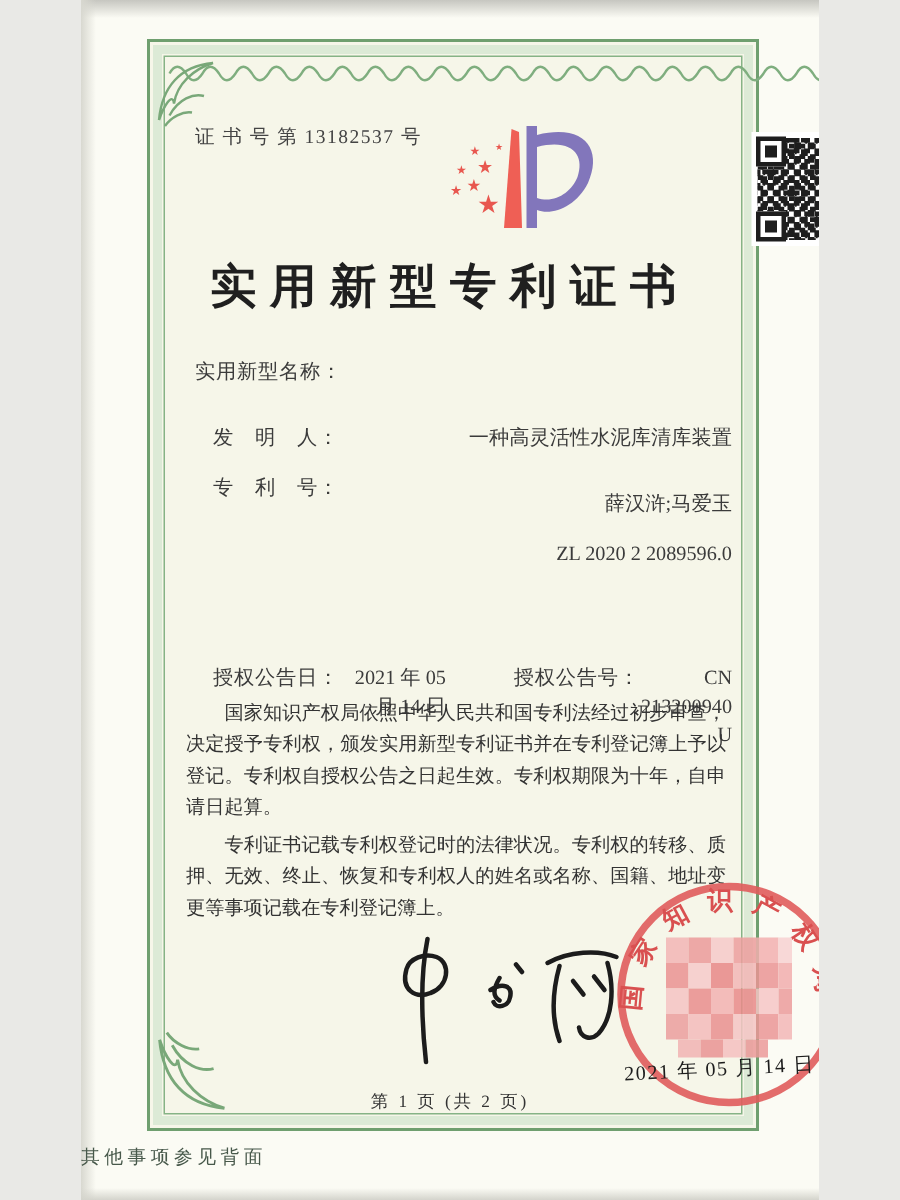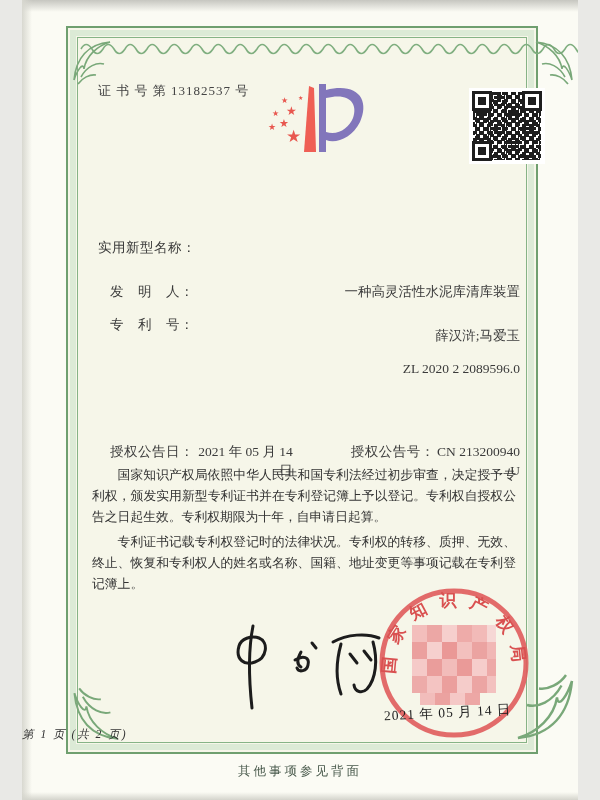--- a/index.html
+++ b/index.html
@@ -1,17 +1,17 @@
 <!DOCTYPE html>
 <html><head>
 <meta charset="utf-8">
 <title>实用新型专利证书</title>
 <style>
   html,body{margin:0;padding:0;background:#e9e9e6;}
-  .page{position:relative;width:556px;height:800px;margin:0 auto;background:#fbfbf4;
+  .page{position:relative;width:492px;height:800px;margin:0 auto;background:#fbfbf4;
         font-family:"Liberation Serif","DejaVu Serif",serif;color:#2e2e2e;overflow:hidden;}
   .edge-shadow-top{position:absolute;left:0;top:0;width:100%;height:12px;
         background:linear-gradient(#c6c6c0,rgba(255,255,255,0));}
   .edge-shadow-left{position:absolute;left:0;top:0;width:10px;height:100%;
         background:linear-gradient(90deg,#d8d8d0,rgba(255,255,255,0));}
   .edge-shadow-bottom{position:absolute;left:0;bottom:0;width:100%;height:8px;
         background:linear-gradient(rgba(255,255,255,0),#d4d4cc);}
 
   
   .frame{position:absolute;left:44px;top:26px;right:40px;bottom:46px;
@@ -47,23 +47,23 @@
              line-height:21px;color:#333;text-align:justify;}
   .body-text p{margin:4px;text-indent:2em;}
 
   .signer{position:absolute;left:86px;top:648px;font-size:15px;color:#222;line-height:29px;letter-spacing:2px;}
   .sig-svg{position:absolute;left:195px;top:618px;width:175px;height:95px;}
 
   .seal-svg{position:absolute;left:352px;top:583px;width:160px;height:160px;}
   .seal-date{position:absolute;left:362px;top:704px;font-size:13.5px;color:#1d1d1d;
              transform:rotate(-3deg);letter-spacing:1px;}
 
-  .page-info{position:absolute;left:0;right:0;top:727px;text-align:left;
-             font-size:11.5px;color:#333;letter-spacing:2px;font-style:italic;}
-  .back-note{position:absolute;left:0;right:0;top:763px;text-align:center;
+  .page-info{position:absolute;left:0;right:0;top:727px;text-align:center;
+             font-size:11.5px;color:#333;letter-spacing:2px;}
+  .back-note{position:absolute;left:0;right:0;top:763px;
              font-size:12.5px;color:#47584a;letter-spacing:3px;}
 </style>
 </head>
 <body>
 
 <div class="page">
 
   <div class="edge-shadow-top"></div>
   <div class="edge-shadow-left"></div>
   <div class="edge-shadow-bottom"></div>
@@ -103,20 +103,21 @@
     <path fill="#8276bb" d="M74,12 C106,4 118,22 108,44 C100,60 84,66 74,62 L74,54 C86,58 97,50 101,40 C106,26 98,14 74,20 Z"></path>
   </svg>
 
   <div class="qr">
     <div class="qr-noise"></div>
     <div class="finder tl"></div>
     <div class="finder tr"></div>
     <div class="finder bl"></div>
   </div>
 
+  <div class="title">实用新型专利证书</div>
 
   <div class="fields">
     <div class="frow r0">
       <span class="flabel">实用新型名称：</span>
       <span class="fvalue">一种高灵活性水泥库清库装置</span>
     </div>
     <div class="frow r1">
       <span class="flabel">发　明　人：</span>
       <span class="fvalue">薛汉浒;马爱玉</span>
     </div>

